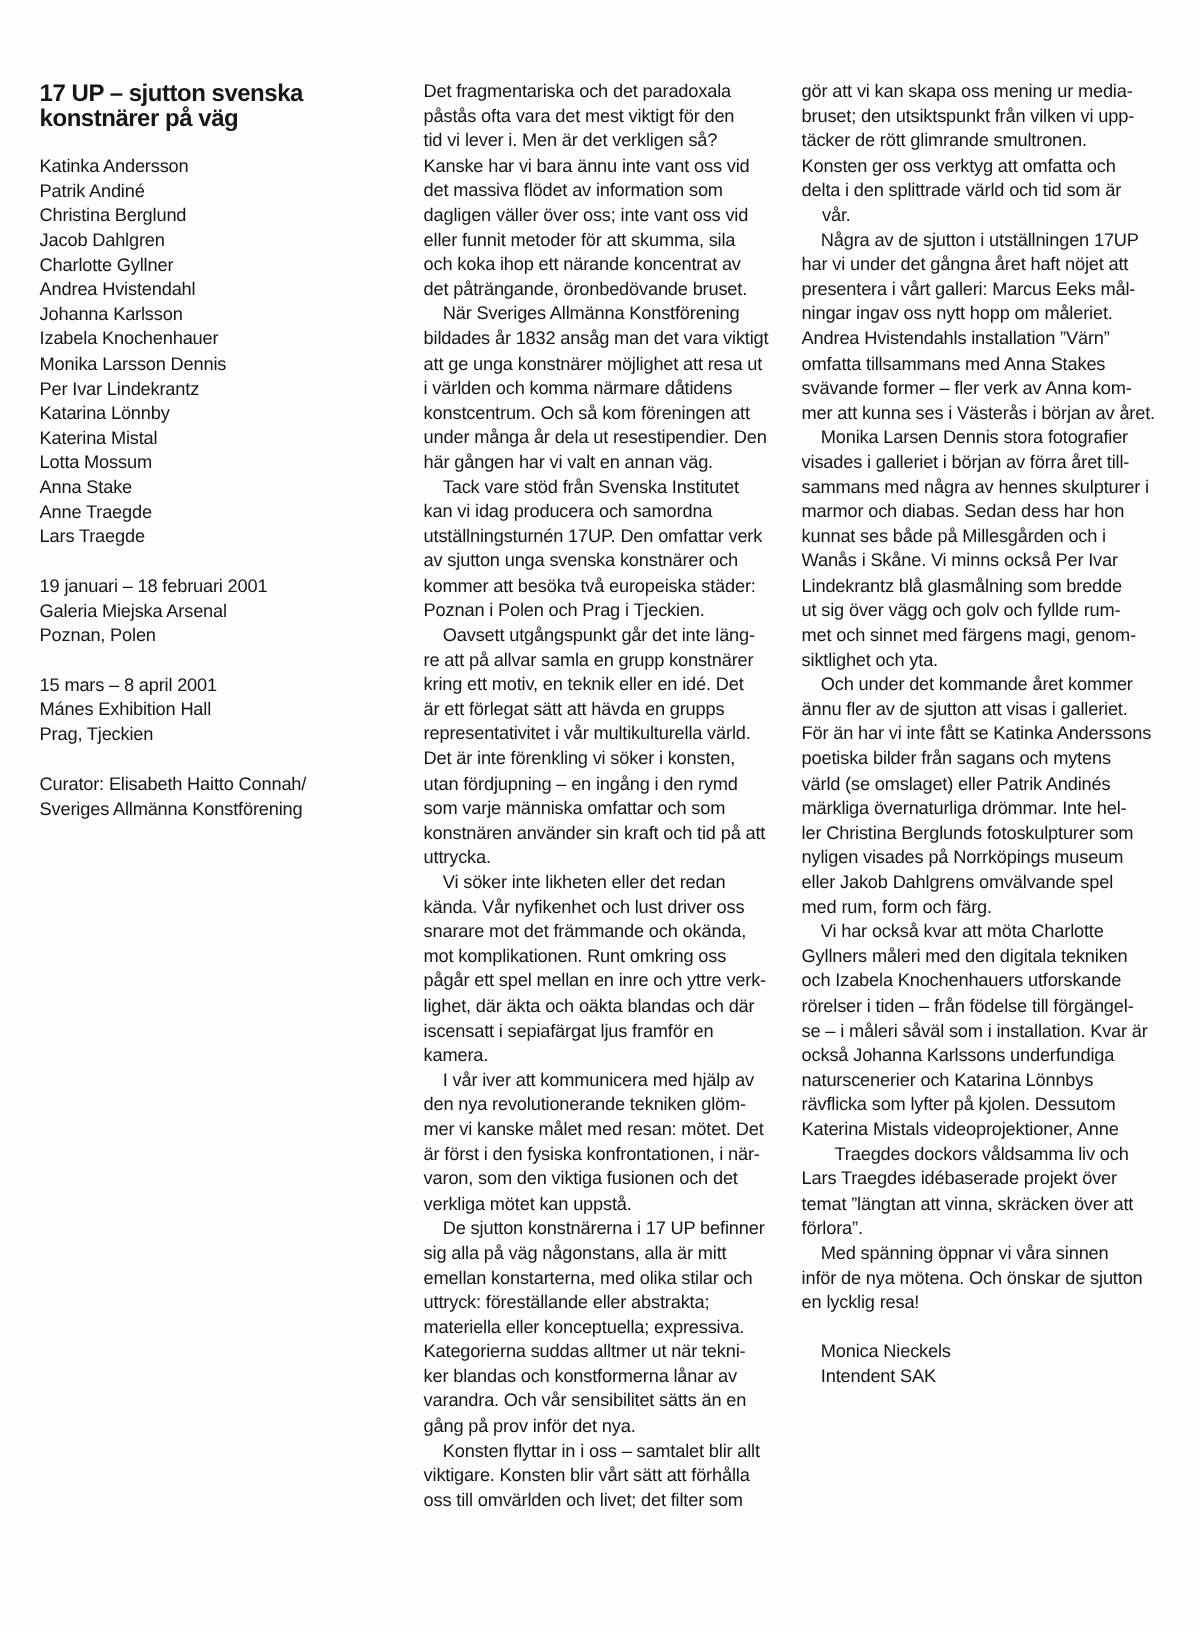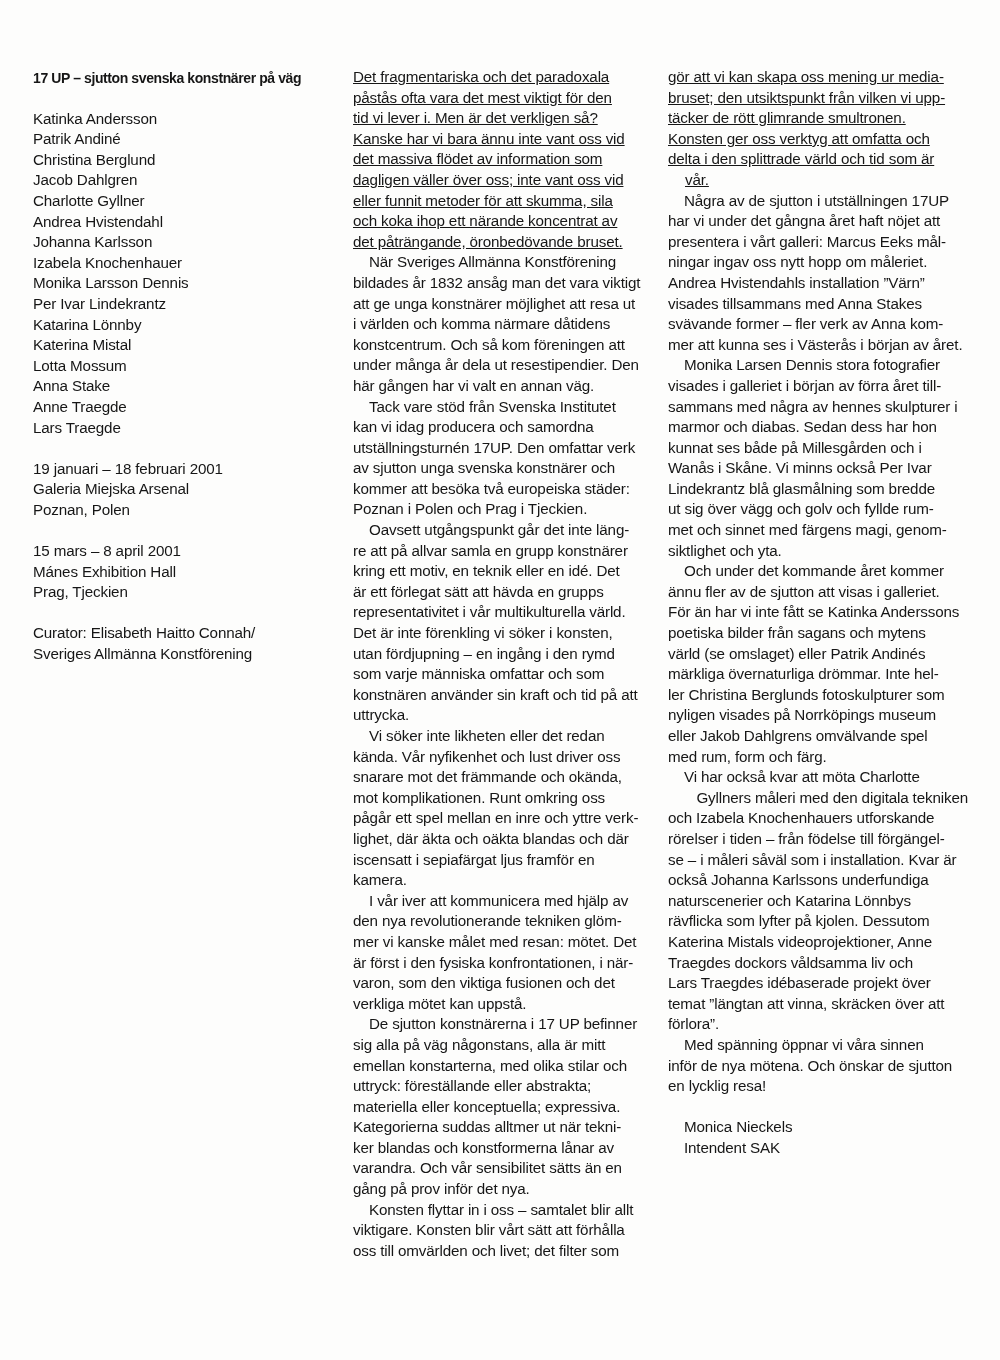--- a/index.html
+++ b/index.html
@@ -37,21 +37,21 @@
       top: 67px;
       width: 296px;
     }
     .col-right {
       left: 668px;
       top: 67px;
       width: 300px;
     }
     .heading {
       font-weight: bold;
-      font-size: 14px;
+      font-size: 20px;
       letter-spacing: -0.4px;
       margin-bottom: 20px;
     }
     .artist-list {
       margin: 0;
       padding: 0;
       list-style: none;
     }
     .artist-list li {
       margin: 0;
@@ -67,21 +67,20 @@
     .curator {
       margin-top: 20.6px;
     }
     .para {
       margin: 0;
       text-indent: 16px;
       text-align: left;
     }
     .para.first {
       text-indent: 0;
-      text-decoration: underline;
     }
     .para .ln {
       display: block;
       white-space: nowrap;
     }
     .signature {
       margin-top: 20.6px;
       padding-left: 16px;
     }
     .signature div {
@@ -218,21 +217,21 @@
           <span class="ln" style="text-indent: 0px;">Konsten ger oss verktyg att omfatta och</span>
           <span class="ln" style="text-indent: 0px;">delta i den splittrade värld och tid som är</span>
           <span class="ln" style="text-indent: 0px; margin-left: 17px;">vår.</span>
         </p>
         <p class="para">
           <span class="ln">Några av de sjutton i utställningen 17UP</span>
           <span class="ln" style="text-indent: 0px;">har vi under det gångna året haft nöjet att</span>
           <span class="ln" style="text-indent: 0px;">presentera i vårt galleri: Marcus Eeks mål-</span>
           <span class="ln" style="text-indent: 0px;">ningar ingav oss nytt hopp om måleriet.</span>
           <span class="ln" style="text-indent: 0px;">Andrea Hvistendahls installation ”Värn”</span>
-          <span class="ln" style="text-indent: 0px;">visades tillsammans med Anna Stakes</span>
+          <span class="ln" style="text-indent: 0px;">omfatta tillsammans med Anna Stakes</span>
           <span class="ln" style="text-indent: 0px;">svävande former – fler verk av Anna kom-</span>
           <span class="ln" style="text-indent: 0px;">mer att kunna ses i Västerås i början av året.</span>
         </p>
         <p class="para">
           <span class="ln">Monika Larsen Dennis stora fotografier</span>
           <span class="ln" style="text-indent: 0px;">visades i galleriet i början av förra året till-</span>
           <span class="ln" style="text-indent: 0px;">sammans med några av hennes skulpturer i</span>
           <span class="ln" style="text-indent: 0px;">marmor och diabas. Sedan dess har hon</span>
           <span class="ln" style="text-indent: 0px;">kunnat ses både på Millesgården och i</span>
           <span class="ln" style="text-indent: 0px;">Wanås i Skåne. Vi minns också Per Ivar</span>
@@ -248,29 +247,29 @@
           <span class="ln" style="text-indent: 0px;">poetiska bilder från sagans och mytens</span>
           <span class="ln" style="text-indent: 0px;">värld (se omslaget) eller Patrik Andinés</span>
           <span class="ln" style="text-indent: 0px;">märkliga övernaturliga drömmar. Inte hel-</span>
           <span class="ln" style="text-indent: 0px;">ler Christina Berglunds fotoskulpturer som</span>
           <span class="ln" style="text-indent: 0px;">nyligen visades på Norrköpings museum</span>
           <span class="ln" style="text-indent: 0px;">eller Jakob Dahlgrens omvälvande spel</span>
           <span class="ln" style="text-indent: 0px;">med rum, form och färg.</span>
         </p>
         <p class="para">
           <span class="ln">Vi har också kvar att möta Charlotte</span>
-          <span class="ln" style="text-indent: 0px; text-align: right;">Gyllners måleri med den digitala tekniken</span>
+          <span class="ln" style="text-indent: 0px;">Gyllners måleri med den digitala tekniken</span>
           <span class="ln" style="text-indent: 0px;">och Izabela Knochenhauers utforskande</span>
           <span class="ln" style="text-indent: 0px;">rörelser i tiden – från födelse till förgängel-</span>
           <span class="ln" style="text-indent: 0px;">se – i måleri såväl som i installation. Kvar är</span>
           <span class="ln" style="text-indent: 0px;">också Johanna Karlssons underfundiga</span>
           <span class="ln" style="text-indent: 0px;">naturscenerier och Katarina Lönnbys</span>
           <span class="ln" style="text-indent: 0px;">rävflicka som lyfter på kjolen. Dessutom</span>
           <span class="ln" style="text-indent: 0px;">Katerina Mistals videoprojektioner, Anne</span>
-          <span class="ln" style="text-indent: 0px;">Traegdes dockors våldsamma liv och</span>
+          <span class="ln" style="text-indent: 0px; text-align: center;">Traegdes dockors våldsamma liv och</span>
           <span class="ln" style="text-indent: 0px;">Lars Traegdes idébaserade projekt över</span>
           <span class="ln" style="text-indent: 0px;">temat ”längtan att vinna, skräcken över att</span>
           <span class="ln" style="text-indent: 0px;">förlora”.</span>
         </p>
         <p class="para">
           <span class="ln">Med spänning öppnar vi våra sinnen</span>
           <span class="ln" style="text-indent: 0px;">inför de nya mötena. Och önskar de sjutton</span>
           <span class="ln" style="text-indent: 0px;">en lycklig resa!</span>
         </p>
       </div>

